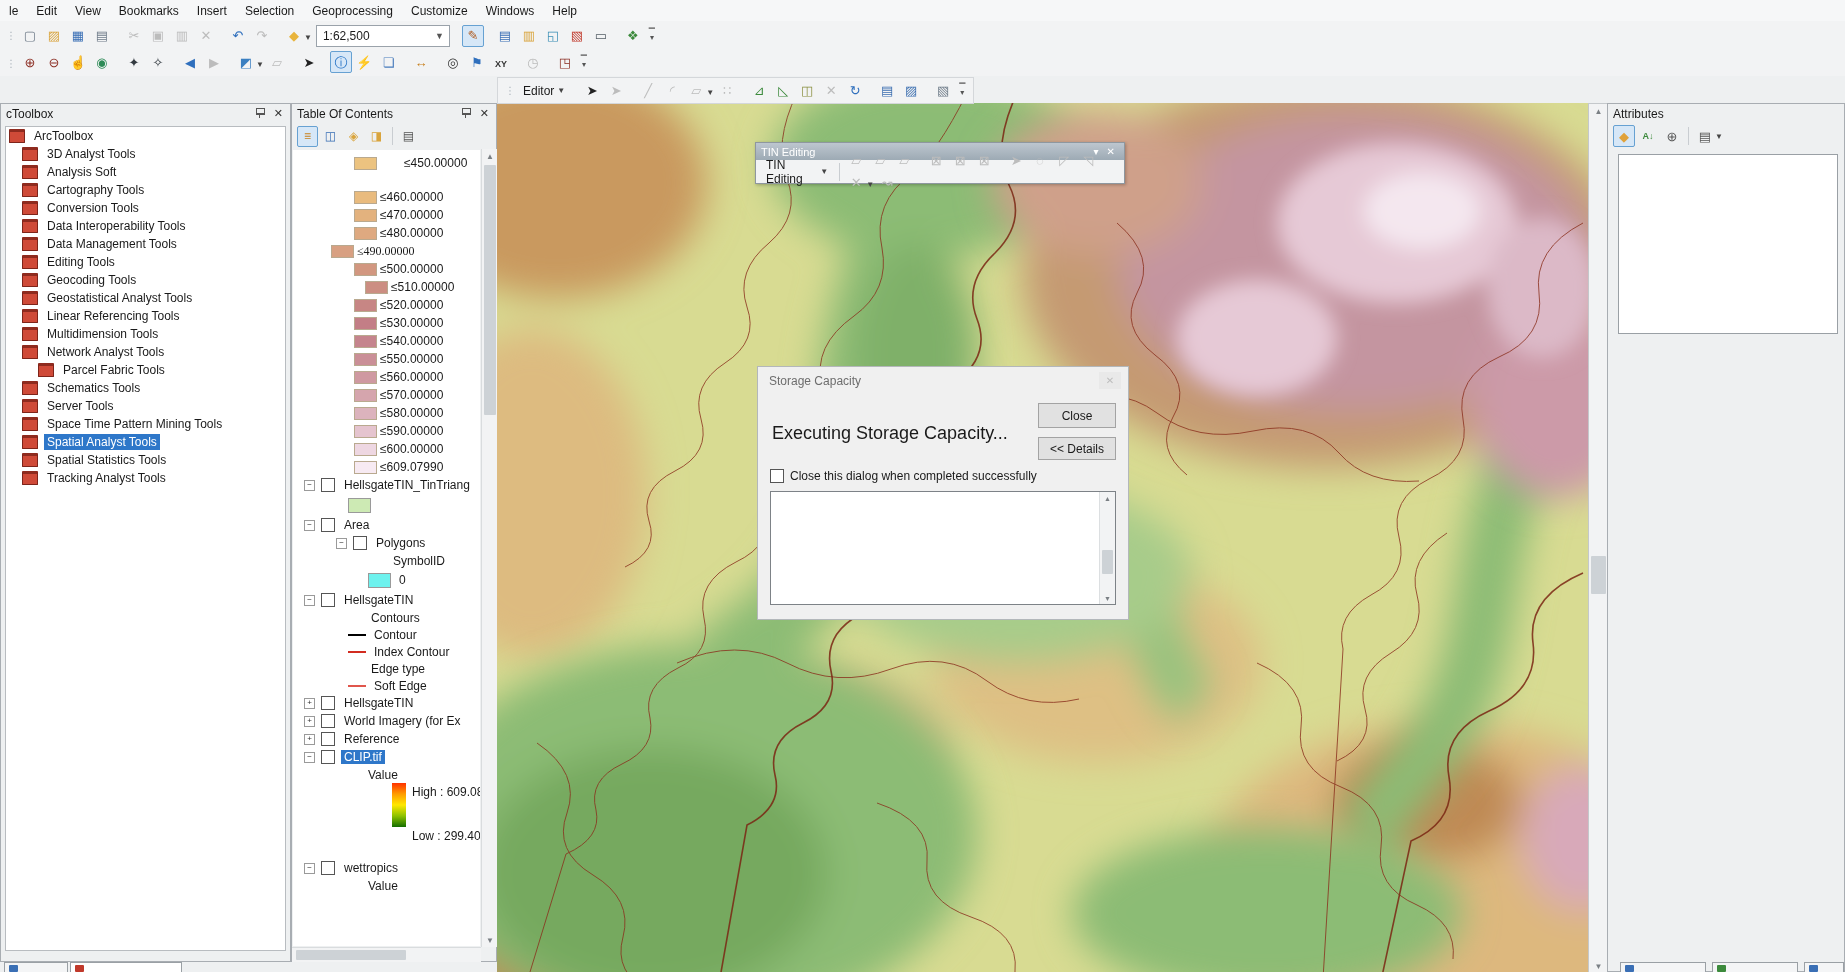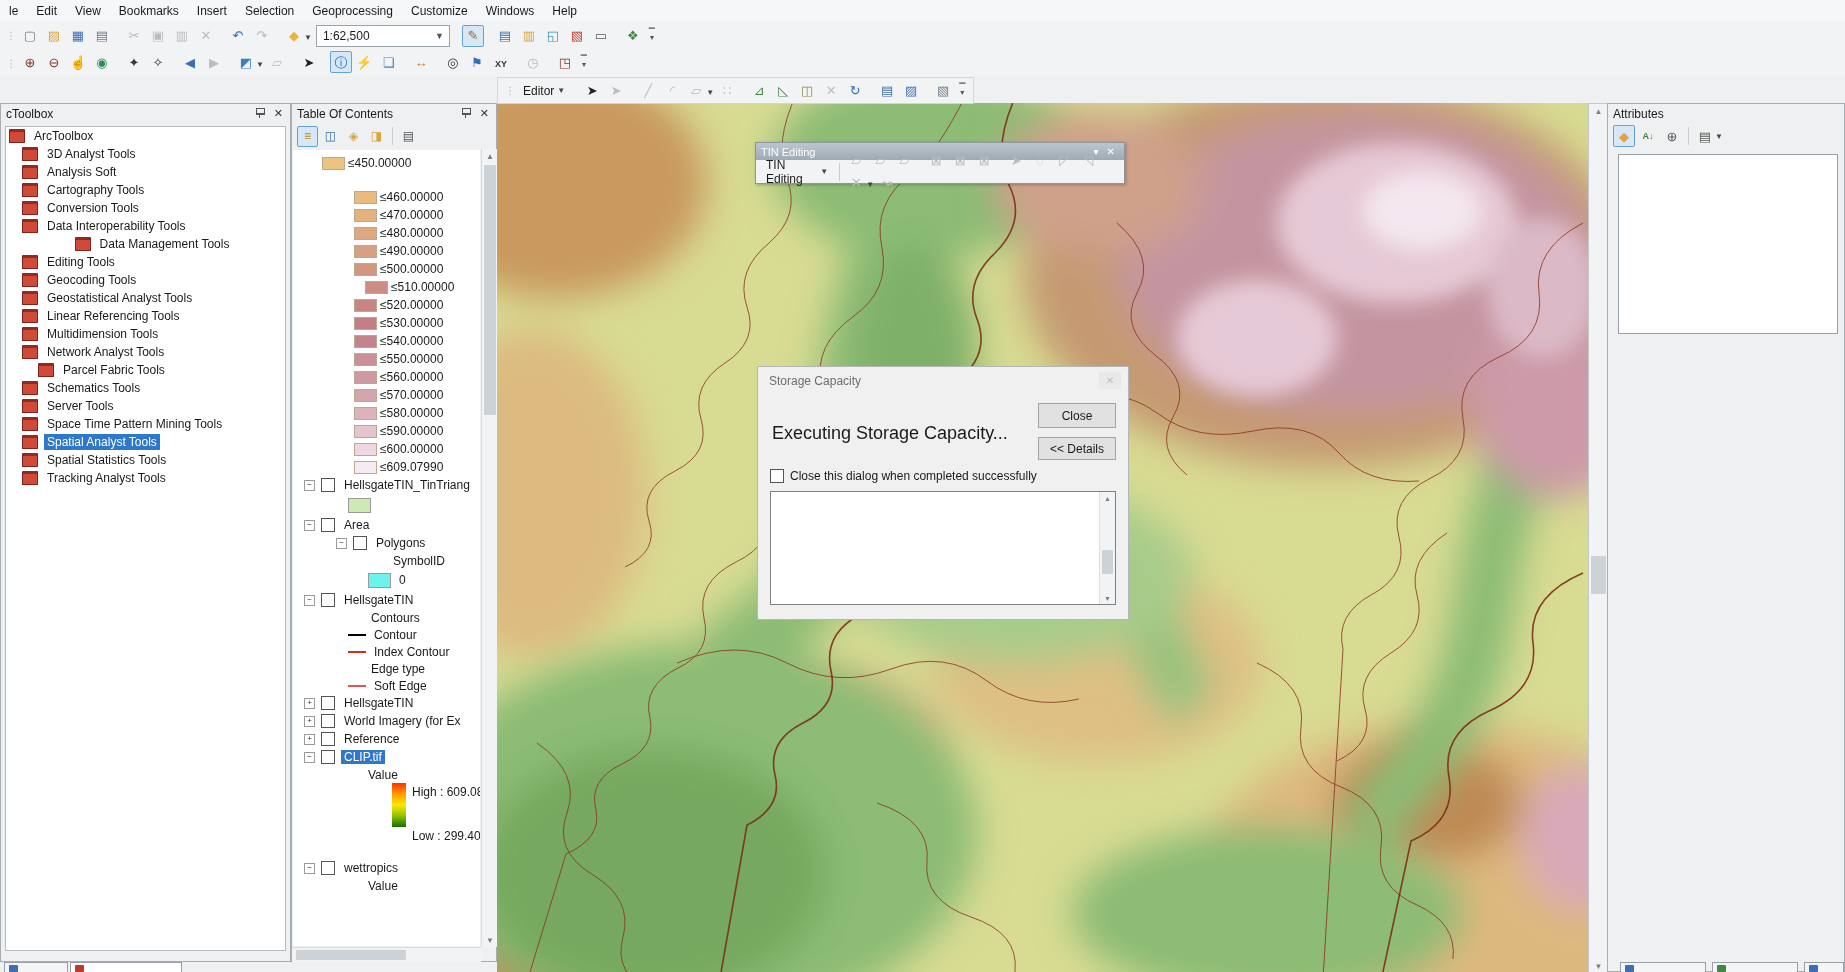--- a/index.html
+++ b/index.html
@@ -175,21 +175,21 @@
         <span class="tree-lbl">Cartography Tools</span>
       </div>
       <div class="tree-row" style="padding-left: 16px;">
         <span class="bx-icon"></span>
         <span class="tree-lbl">Conversion Tools</span>
       </div>
       <div class="tree-row" style="padding-left: 16px;">
         <span class="bx-icon"></span>
         <span class="tree-lbl">Data Interoperability Tools</span>
       </div>
-      <div class="tree-row" style="padding-left: 16px; justify-content: center;">
+      <div class="tree-row" style="padding-left: 16px;">
         <span class="bx-icon"></span>
         <span class="tree-lbl">Data Management Tools</span>
       </div>
       <div class="tree-row" style="padding-left: 16px;">
         <span class="bx-icon"></span>
         <span class="tree-lbl">Editing Tools</span>
       </div>
       <div class="tree-row" style="padding-left: 16px;">
         <span class="bx-icon"></span>
         <span class="tree-lbl">Geocoding Tools</span>
@@ -250,37 +250,37 @@
   <div class="toc-tools" id="toc-tools">
       <span class="tbicon active" style="color: rgb(200, 128, 31);">≡</span>
       <span class="tbicon" style="color: rgb(58, 111, 181);">◫</span>
       <span class="tbicon" style="color: rgb(217, 164, 60);">◈</span>
       <span class="tbicon" style="color: rgb(217, 164, 60);">◨</span>
       <span class="tbsep"></span>
       <span class="tbicon" style="color: rgb(85, 85, 85);">▤</span>
     </div>
   <div class="toc-body" id="toc-body">
       <div style="height: 4px;"></div>
-      <div class="toc-row" style="height: 18px; padding-left: 29px;">
+      <div class="toc-row" style="height: 18px; padding-left: 61px; gap: 24px;">
         <span class="sw" style="background: rgb(236, 195, 128); border-color: rgb(185, 169, 143);"></span>
         <span class="toc-lbl">≤450.00000</span>
       </div>
       <div class="toc-row" style="height: 18px; padding-left: 61px; margin-top: 16px;">
         <span class="sw" style="background: rgb(233, 187, 126); border-color: rgb(185, 169, 143);"></span>
         <span class="toc-lbl">≤460.00000</span>
       </div>
       <div class="toc-row" style="height: 18px; padding-left: 61px;">
         <span class="sw" style="background: rgb(227, 178, 126); border-color: rgb(185, 169, 143);"></span>
         <span class="toc-lbl">≤470.00000</span>
       </div>
       <div class="toc-row" style="height: 18px; padding-left: 61px;">
         <span class="sw" style="background: rgb(222, 169, 128); border-color: rgb(185, 169, 143);"></span>
         <span class="toc-lbl">≤480.00000</span>
       </div>
-      <div class="toc-row" style="height: 18px; padding-left: 61px;">
+      <div class="toc-row" style="height: 18px; padding-left: 38px; font-family: Liberation Serif, serif;">
         <span class="sw" style="background: rgb(216, 160, 130); border-color: rgb(185, 169, 143);"></span>
         <span class="toc-lbl">≤490.00000</span>
       </div>
       <div class="toc-row" style="height: 18px; padding-left: 61px;">
         <span class="sw" style="background: rgb(210, 151, 128); border-color: rgb(185, 169, 143);"></span>
         <span class="toc-lbl">≤500.00000</span>
       </div>
       <div class="toc-row" style="height: 18px; padding-left: 72px;">
         <span class="sw" style="background: rgb(204, 142, 130); border-color: rgb(185, 169, 143);"></span>
         <span class="toc-lbl">≤510.00000</span>

